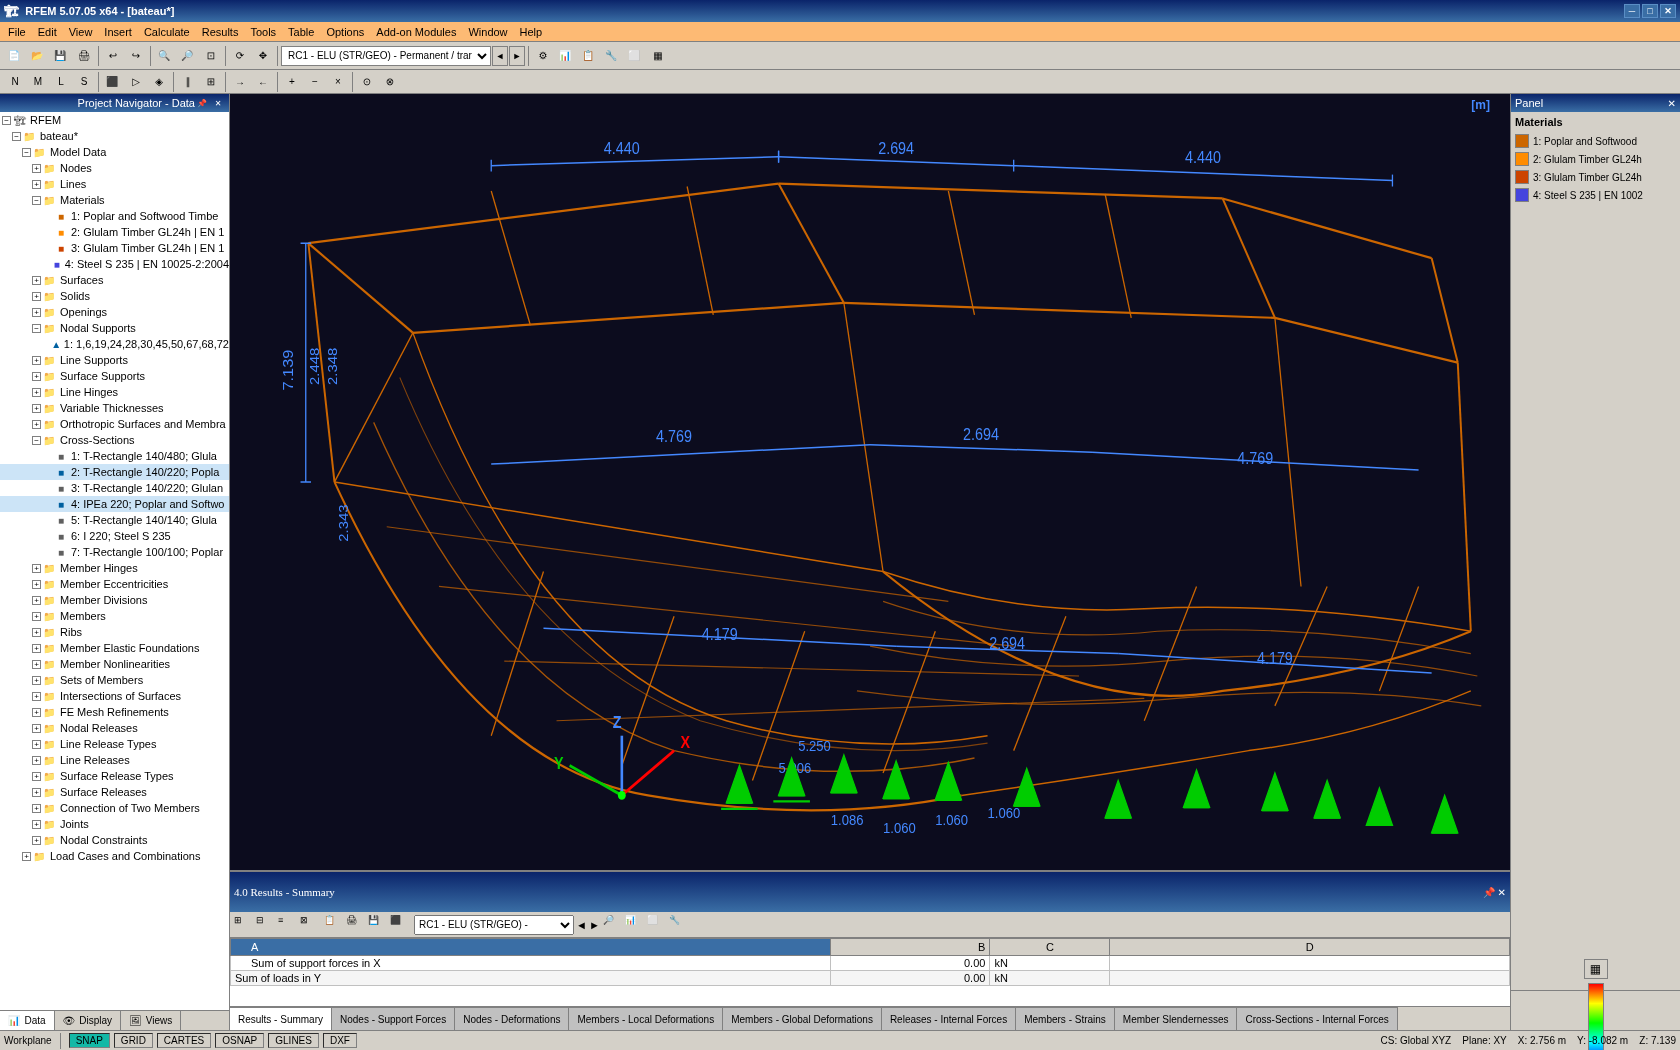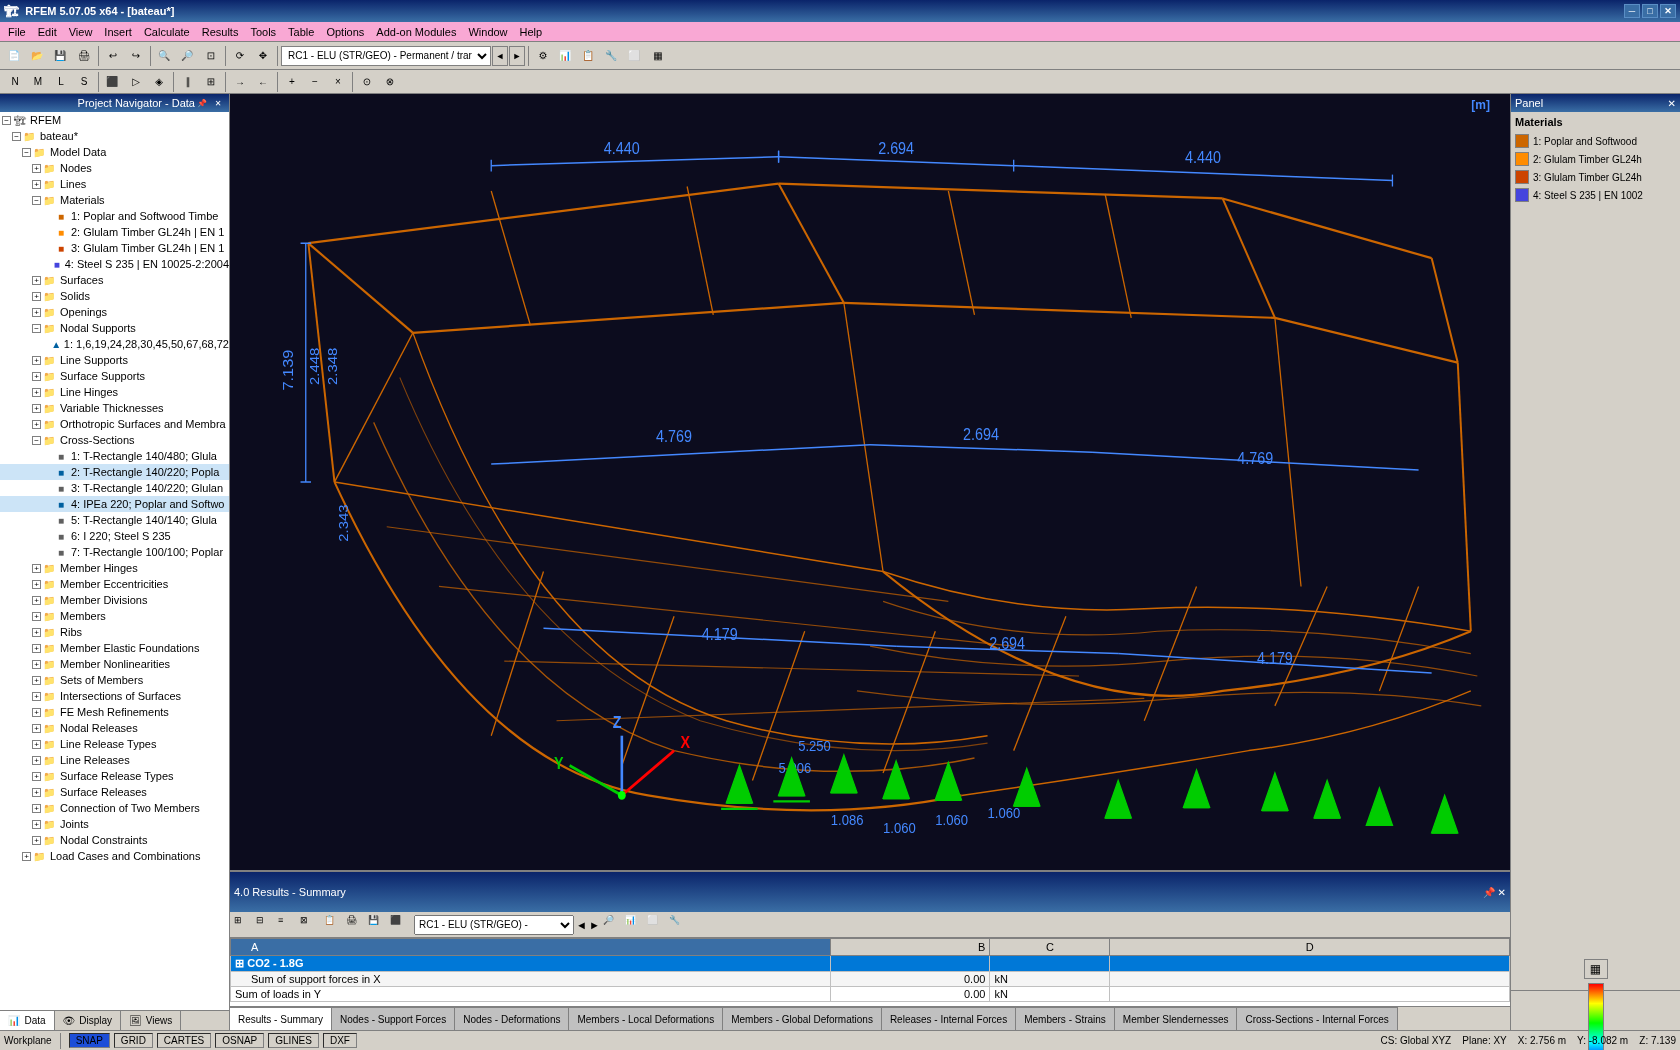--- a/index.html
+++ b/index.html
@@ -5,21 +5,21 @@
     * { margin: 0; padding: 0; box-sizing: border-box; }
     body { font-family: 'Segoe UI', Tahoma, Arial, sans-serif; font-size: 11px; background: #d4d0c8; color: #000; width: 1680px; height: 1050px; overflow: hidden; }
 
     
     #titlebar { height: 22px; background: linear-gradient(to bottom, #0a246a, #3a6ea5); display: flex; align-items: center; justify-content: space-between; padding: 0 4px; color: white; font-size: 11px; font-weight: bold; }
     #titlebar .title { display: flex; align-items: center; gap: 6px; }
     #titlebar .win-controls { display: flex; gap: 2px; }
     #titlebar .win-btn { width: 16px; height: 14px; display: flex; align-items: center; justify-content: center; font-size: 9px; cursor: pointer; background: #3a6ea5; border: 1px solid #5a8ec5; color: white; }
 
     
-    #menubar { height: 20px; background: #f9a8d4; display: flex; align-items: center; padding: 0 2px; border-bottom: 1px solid #808080; }
+    #menubar { height: 20px; background: #fdba74; display: flex; align-items: center; padding: 0 2px; border-bottom: 1px solid #808080; }
     #menubar .menu-item { padding: 2px 6px; cursor: pointer; font-size: 11px; }
 
     
     .toolbar { height: 26px; background: #d4d0c8; display: flex; align-items: center; padding: 2px 4px; border-bottom: 1px solid #808080; flex-wrap: nowrap; gap: 1px; }
     .toolbar .tb-sep { width: 1px; height: 20px; background: #808080; margin: 0 2px; }
     .toolbar .tb-btn { width: 22px; height: 22px; display: flex; align-items: center; justify-content: center; border: 1px solid transparent; cursor: pointer; background: #d4d0c8; font-size: 10px; }
     .toolbar .tb-combo { height: 20px; font-size: 10px; border: 1px solid #808080; background: white; padding: 0 2px; min-width: 200px; }
     .toolbar .tb-nav { width: 16px; height: 20px; border: 1px solid #808080; background: #d4d0c8; display: flex; align-items: center; justify-content: center; cursor: pointer; font-size: 9px; }
 
     
@@ -43,21 +43,21 @@
     #panel-tabs { height: 20px; display: flex; background: #d4d0c8; border-top: 1px solid #808080; }
     #panel-tabs .tab { padding: 2px 8px; font-size: 10px; cursor: pointer; border-right: 1px solid #808080; display: flex; align-items: center; gap: 4px; }
     #panel-tabs .tab.active { background: white; }
 
     
     #center { flex: 1; display: flex; flex-direction: column; overflow: hidden; }
     #viewport { flex: 1; background: #1a1a2e; position: relative; overflow: hidden; }
 
     
     #results-panel { height: 160px; background: #d4d0c8; border-top: 2px solid #808080; display: flex; flex-direction: column; }
-    #results-title { height: 18px; background: linear-gradient(to bottom, #0a246a, #3a6ea5); color: white; font-size: 11px; padding: 20px 4px; display: flex; align-items: center; justify-content: space-between; }
+    #results-title { height: 18px; background: linear-gradient(to bottom, #0a246a, #3a6ea5); color: white; font-size: 11px; padding: 20px 4px; display: flex; align-items: center; justify-content: space-between; font-family: Liberation Serif, serif; }
     #results-toolbar { height: 26px; display: flex; align-items: center; padding: 2px 4px; background: #d4d0c8; border-bottom: 1px solid #808080; gap: 2px; }
     #results-table { flex: 1; overflow-y: auto; background: white; }
     #results-table::-webkit-scrollbar { width: 8px; }
     #results-table::-webkit-scrollbar-track { background: #e0e0e0; }
     #results-table::-webkit-scrollbar-thumb { background: #a0a0a0; }
     #results-table table { width: 100%; border-collapse: collapse; font-size: 11px; }
     #results-table table th { background: #d4d0c8; border: 1px solid #808080; padding: 2px 4px; text-align: center; font-weight: normal; }
     #results-table table td { border: 1px solid #c0c0c0; padding: 1px 4px; }
     #results-table table tr.selected { background: #0078d7; color: white; }
     #results-table table tr:nth-child(even) { background: #f5f5f5; }
@@ -79,21 +79,21 @@
     #rpanel-content { flex: 1; padding: 4px; font-size: 11px; }
     #rpanel-content .section-label { font-weight: bold; margin-bottom: 4px; font-size: 11px; }
     #rpanel-content .mat-item { display: flex; align-items: center; gap: 4px; padding: 2px 0; font-size: 10px; }
     #rpanel-content .mat-color { width: 14px; height: 14px; border: 1px solid #808080; flex-shrink: 0; }
     #rpanel-right-bottom { height: 40px; display: flex; align-items: center; justify-content: center; background: #d4d0c8; border-top: 1px solid #808080; }
     #rpanel-right-bottom .color-bar { width: 20px; height: 120px; background: linear-gradient(to bottom, #ff0000, #ffff00, #00ff00, #00ffff, #0000ff); border: 1px solid #808080; }
 
     
     #statusbar { height: 20px; background: #d4d0c8; border-top: 1px solid #808080; display: flex; align-items: center; padding: 0 4px; font-size: 10px; gap: 4px; }
     #statusbar .status-item { padding: 1px 6px; border: 1px inset #808080; background: #d4d0c8; font-size: 10px; cursor: pointer; }
-    #statusbar .status-item.active { background: #1d4ed8; }
+    #statusbar .status-item.active { background: #14b8a6; }
     #statusbar .status-coord { margin-left: auto; font-size: 10px; }
 
     
     #scene-svg { width: 100%; height: 100%; }
 
     .expand-box { width: 9px; height: 9px; border: 1px solid #808080; display: inline-flex; align-items: center; justify-content: center; font-size: 8px; background: white; cursor: pointer; margin-right: 1px; flex-shrink: 0; }
   </style>
 </head>
 <body>
 
@@ -630,28 +630,20 @@
         <table>
           <thead>
             <tr>
               <th class="col-a" style="background:#3a6ea5; color:white; text-align:left; padding-left:20px;">A</th>
               <th class="col-b">B</th>
               <th class="col-c">C</th>
               <th class="col-d">D</th>
             </tr>
           </thead>
           <tbody>
-            <tr class="selected">
-              <td class="col-a" style="padding-left:4px; font-weight:bold;">
-                <span style="font-weight:bold; color:white;">⊞</span> CO2 - 1.8G
-              </td>
-              <td class="col-b"></td>
-              <td class="col-c"></td>
-              <td class="col-d"></td>
-            </tr>
             <tr>
               <td class="col-a" style="padding-left:20px;">Sum of support forces in X</td>
               <td class="col-b" style="text-align:right;">0.00</td>
               <td class="col-c" style="padding-left:4px;">kN</td>
               <td class="col-d"></td>
             </tr>
             <tr>
               <td class="col-a" style="">Sum of loads in Y</td>
               <td class="col-b" style="text-align:right;">0.00</td>
               <td class="col-c" style="padding-left:4px;">kN</td>

